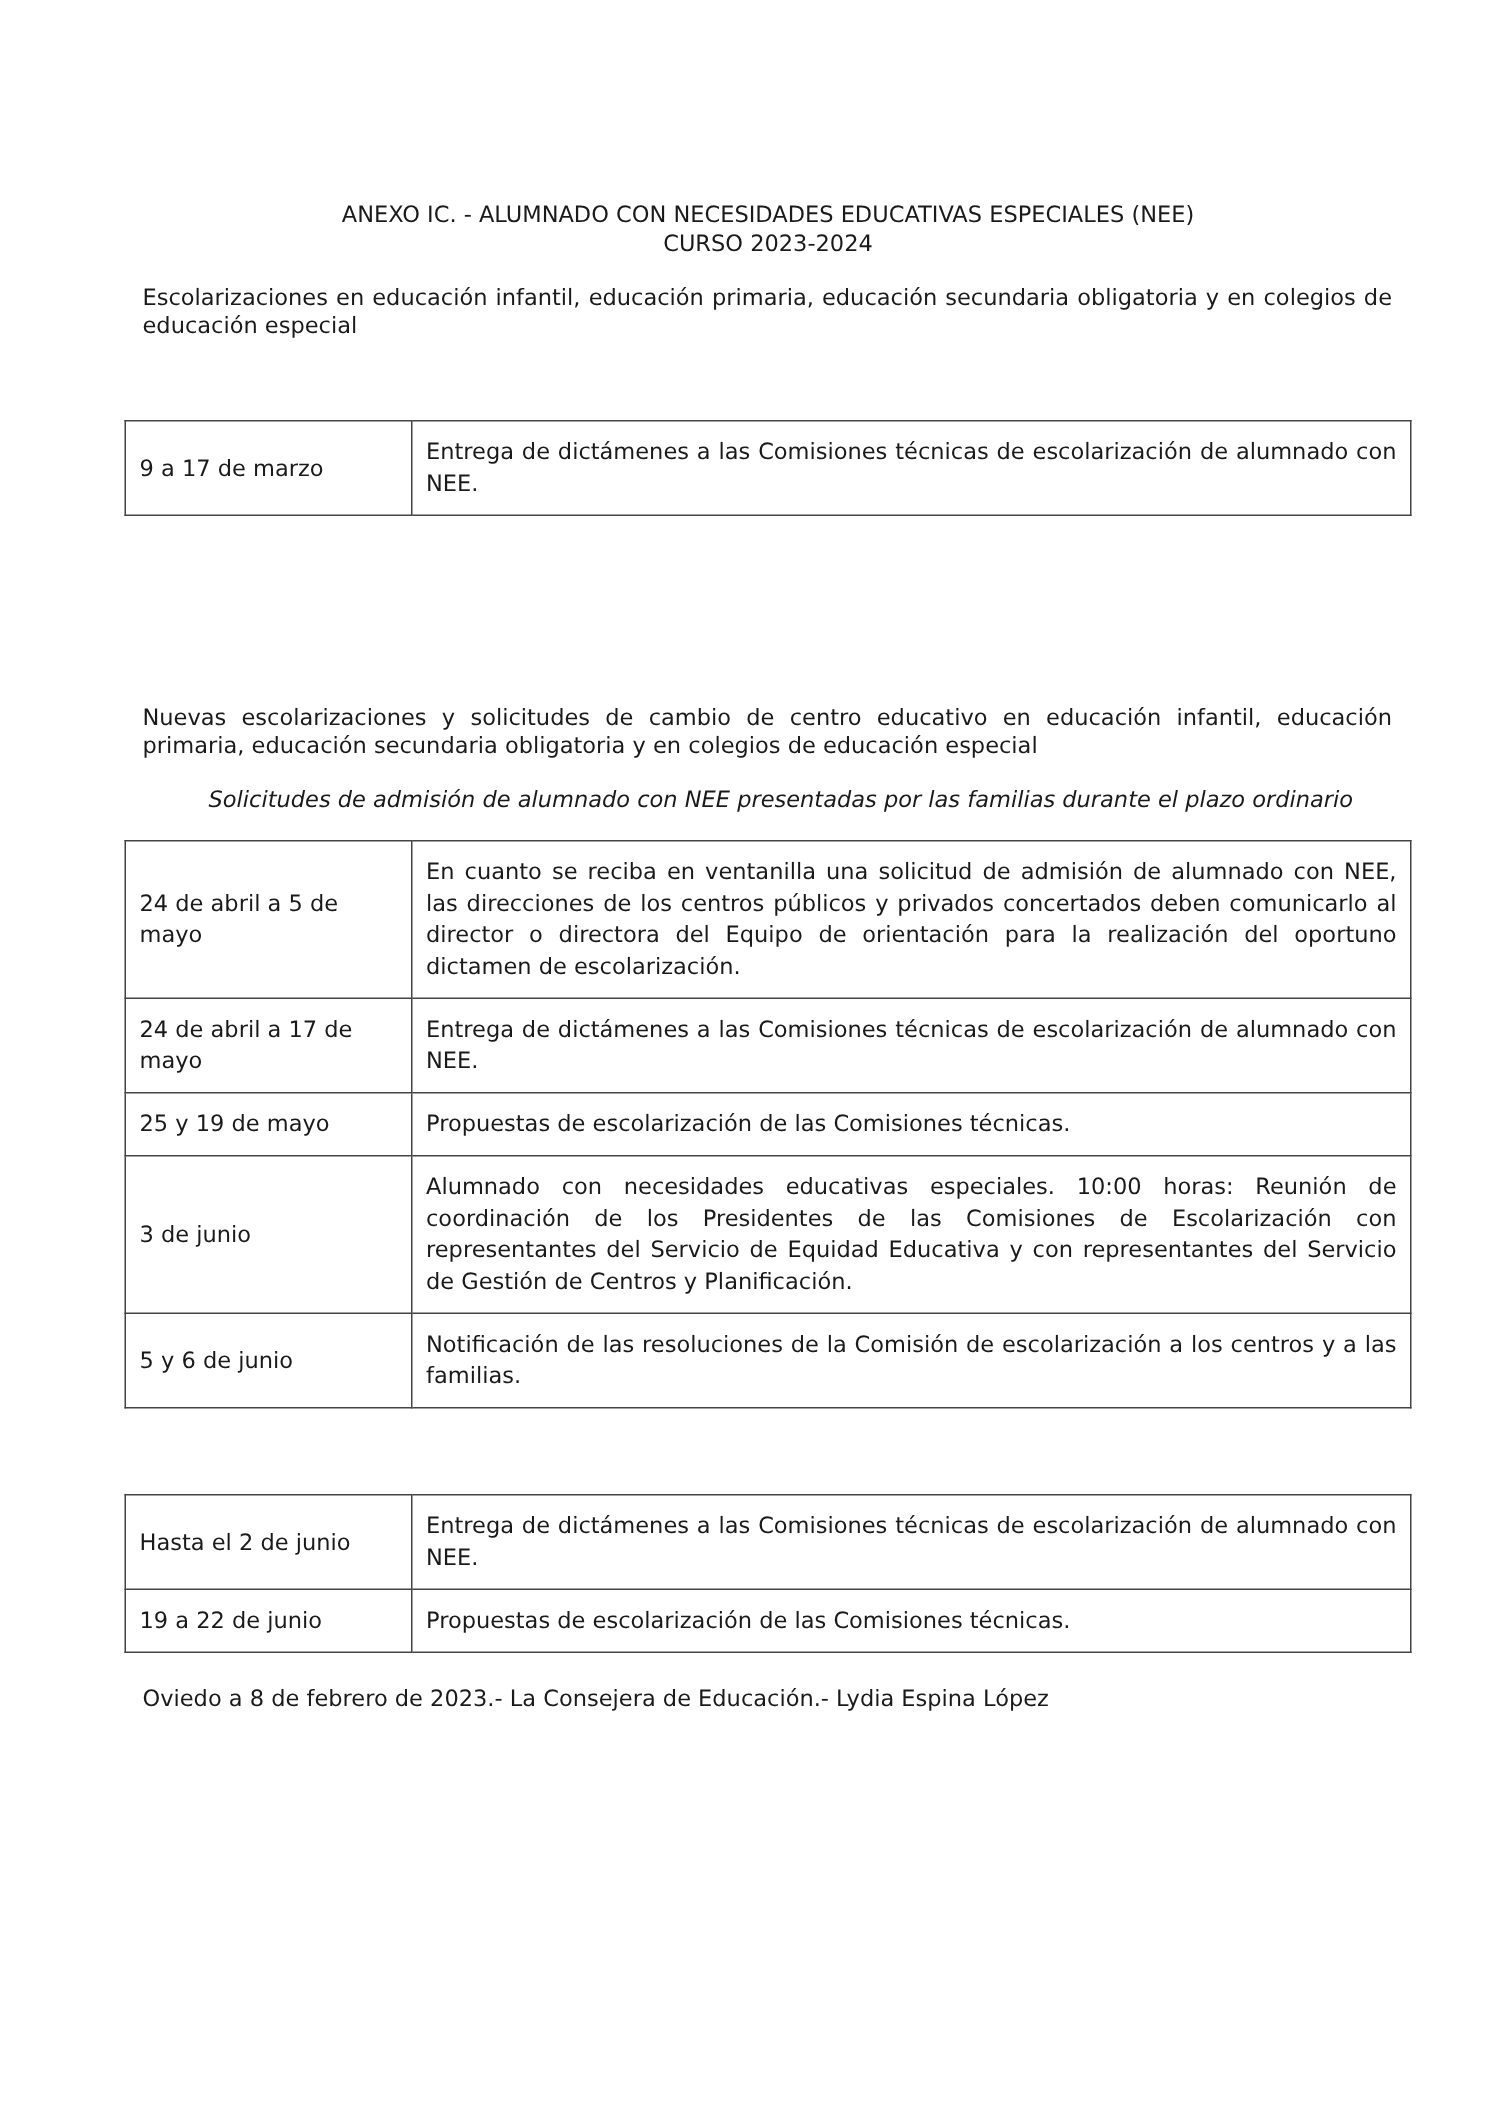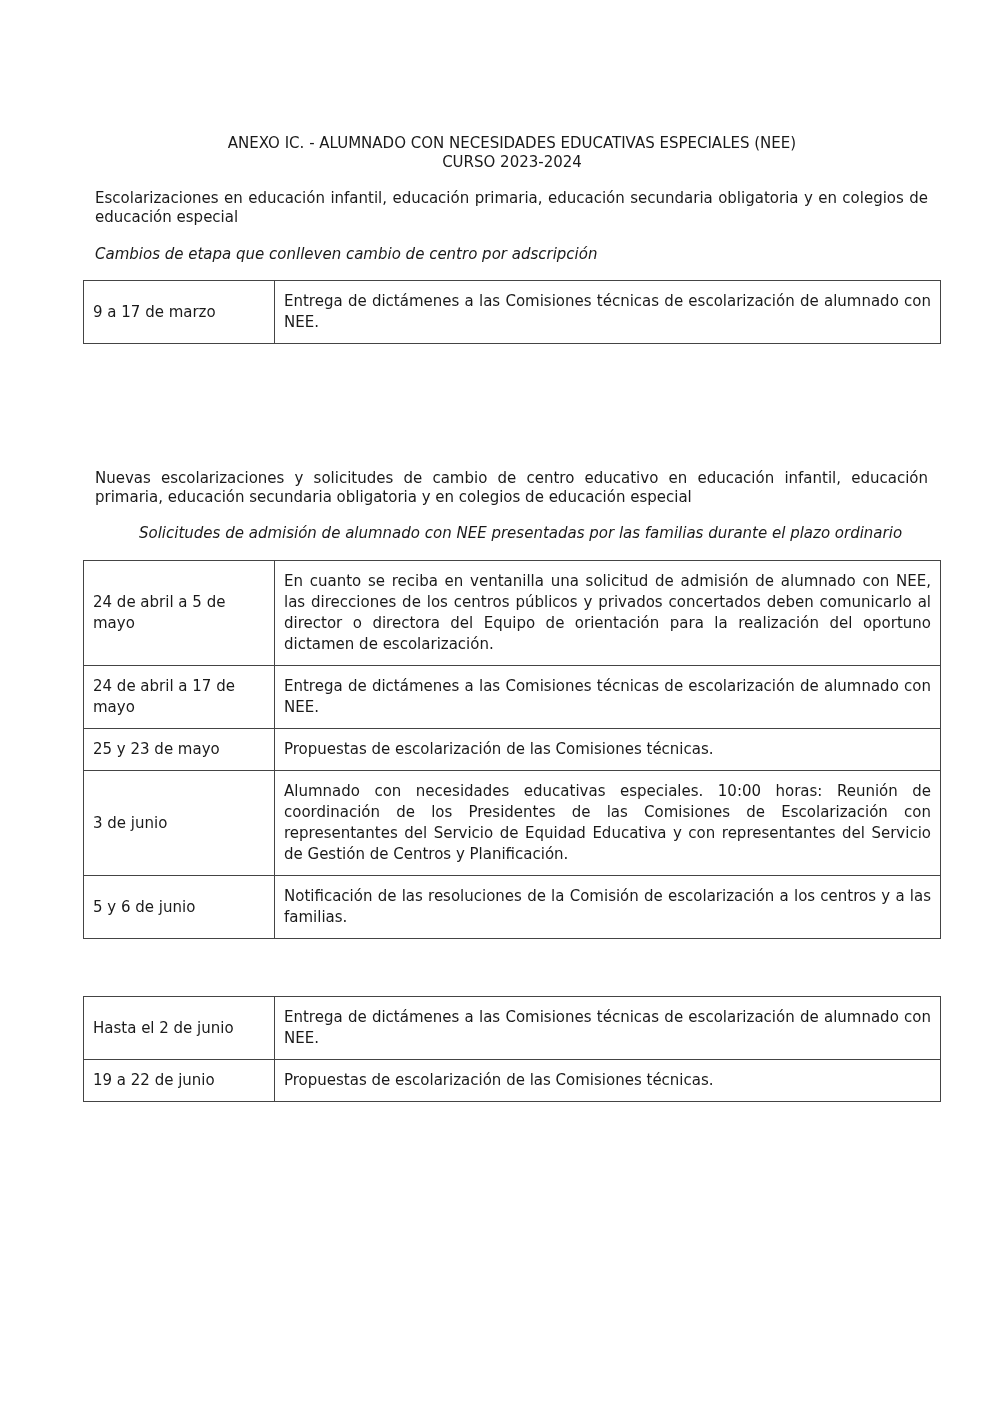--- a/index.html
+++ b/index.html
@@ -15,21 +15,20 @@
 </style>
 </head>
 <body>
 
 <div class="page">
 
   <div class="title" style="top:134px;">ANEXO IC. - ALUMNADO CON NECESIDADES EDUCATIVAS ESPECIALES (NEE)</div>
   <div class="title" style="top:153px;">CURSO 2023-2024</div>
 
   <div class="para" style="top:189px;">Escolarizaciones en educación infantil, educación primaria, educación secundaria obligatoria y en colegios de educación especial</div>
-  <div class="para italic" style="top:245px;">Cambios de etapa que conlleven cambio de centro por adscripción</div>
 
   <table class="sched" style="top:280px;">
     <tbody>
         <tr style="height:63px;">
       <td class="date">9 a 17 de marzo</td>
       <td class="desc">Entrega de dictámenes a las Comisiones técnicas de escolarización de alumnado con NEE.</td>
     </tr>
   </tbody>
     </table>
 
@@ -40,21 +39,21 @@
     <tbody>
         <tr style="height:105px;">
       <td class="date">24 de abril a 5 de mayo</td>
       <td class="desc">En cuanto se reciba en ventanilla una solicitud de admisión de alumnado con NEE, las direcciones de los centros públicos y privados concertados deben comunicarlo al director o directora del Equipo de orientación para la realización del oportuno dictamen de escolarización.</td>
     </tr>
     <tr style="height:63px;">
       <td class="date">24 de abril a 17 de mayo</td>
       <td class="desc">Entrega de dictámenes a las Comisiones técnicas de escolarización de alumnado con NEE.</td>
     </tr>
     <tr style="height:42px;">
-      <td class="date">25 y 23 de mayo</td>
+      <td class="date">25 y 19 de mayo</td>
       <td class="desc">Propuestas de escolarización de las Comisiones técnicas.</td>
     </tr>
     <tr style="height:105px;">
       <td class="date">3 de junio</td>
       <td class="desc">Alumnado con necesidades educativas especiales. 10:00 horas: Reunión de coordinación de los Presidentes de las Comisiones de Escolarización con representantes del Servicio de Equidad Educativa y con representantes del Servicio de Gestión de Centros y Planificación.</td>
     </tr>
     <tr style="height:63px;">
       <td class="date">5 y 6 de junio</td>
       <td class="desc">Notificación de las resoluciones de la Comisión de escolarización a los centros y a las familias.</td>
     </tr>
@@ -68,14 +67,15 @@
       <td class="date">Hasta el 2 de junio</td>
       <td class="desc">Entrega de dictámenes a las Comisiones técnicas de escolarización de alumnado con NEE.</td>
     </tr>
     <tr style="height:42px;">
       <td class="date">19 a 22 de junio</td>
       <td class="desc">Propuestas de escolarización de las Comisiones técnicas.</td>
     </tr>
   </tbody>
     </table>
 
+  <div class="para" style="top:1123px;">Oviedo a 8 de febrero de 2023.- La Consejera de Educación.- Lydia Espina López</div>
 
 </div>
 
 </body></html>

